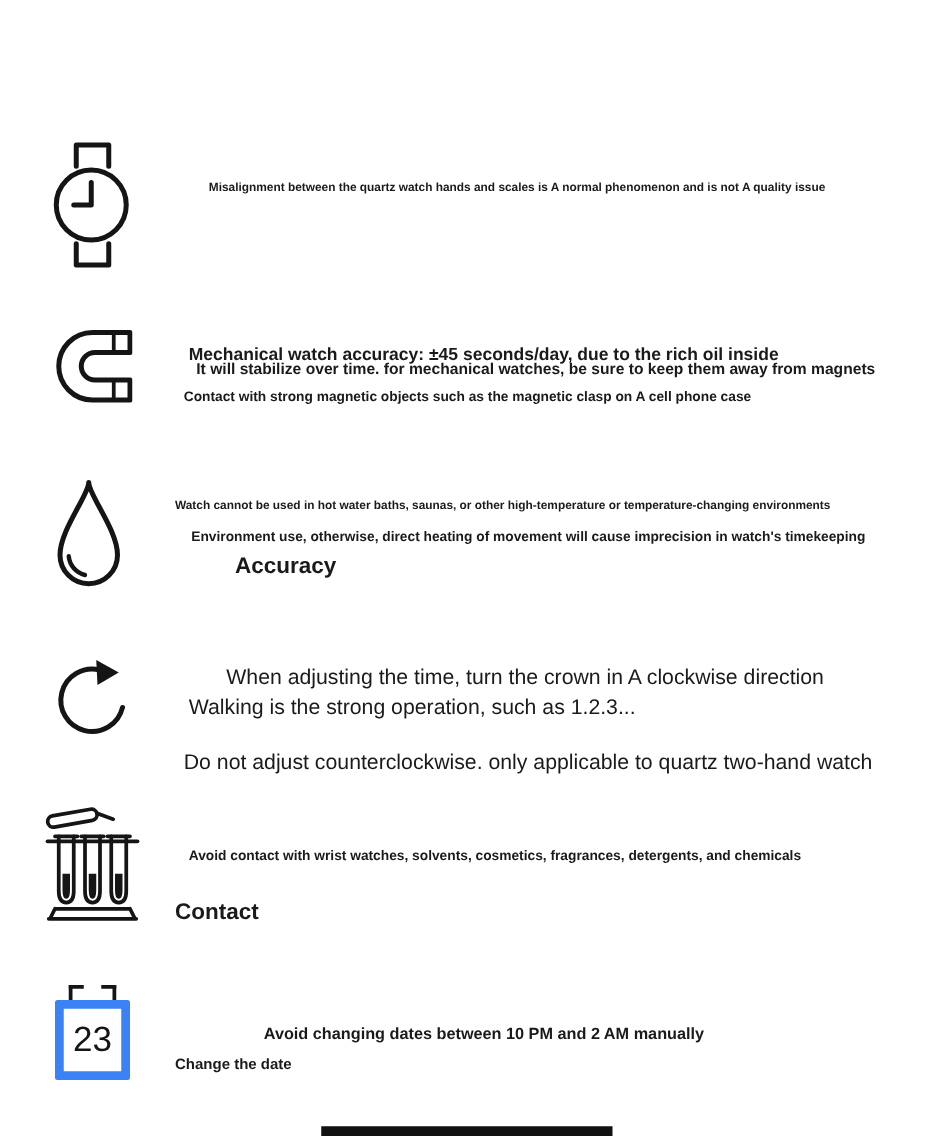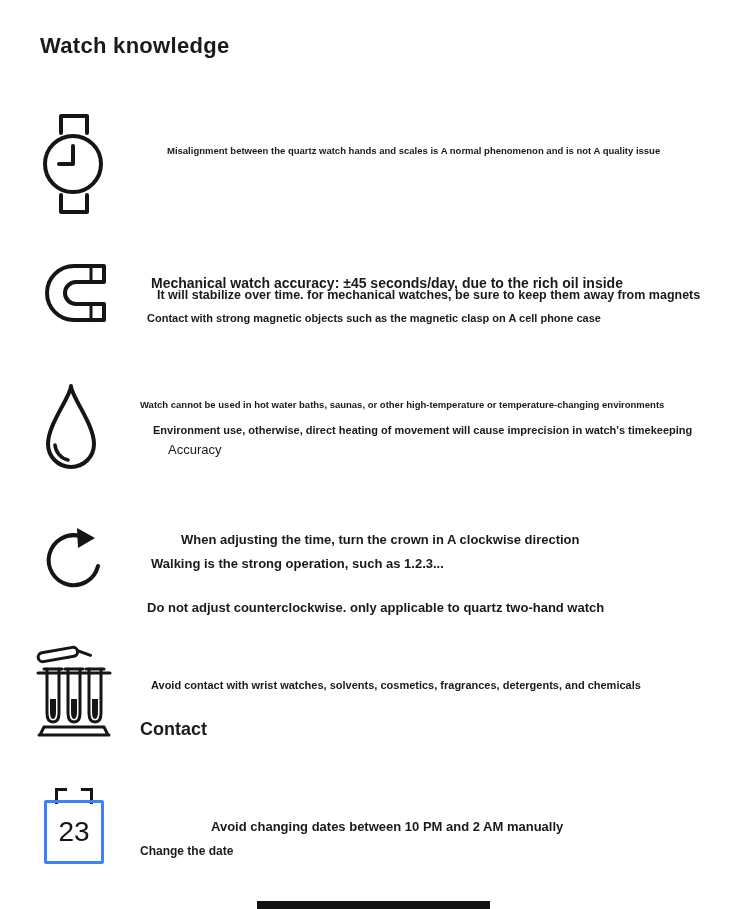--- a/index.html
+++ b/index.html
@@ -5,44 +5,43 @@
   * { margin:0; padding:0; box-sizing:border-box; }
   html,body { background:#ffffff; }
   body { font-family:"Liberation Sans", sans-serif; color:#1a1a1a; }
   .canvas { position:relative; width:750px; height:909px; background:#ffffff; overflow:hidden; }
   .abs { position:absolute; white-space:nowrap; }
   .title  { font-size:22px; font-weight:700; letter-spacing:.3px; }
   .t-tiny { font-size:9.5px;  font-weight:700; }
   .t-small{ font-size:11px; font-weight:700; }
   .t-med  { font-size:12.5px; font-weight:700; }
   .t-lg   { font-size:14px;   font-weight:700; }
-  .t-crown{ font-size:13px; font-weight:700; }
-  .t-h    { font-size:13px;   font-weight:400; }
+  .t-crown{ font-size:17px; font-weight:400; }
+  .t-h    { font-size:18px;   font-weight:700;margin-left:20px; }
   .t-h2   { font-size:18px;   font-weight:700; }
   svg { display:block; }
   .st  { stroke:#151515; stroke-width:4; fill:none; stroke-linecap:round; stroke-linejoin:round; }
   .st2 { stroke:#151515; stroke-width:3.5; fill:none; stroke-linecap:round; }
   .st3 { stroke:#151515; stroke-width:3; fill:none; stroke-linecap:round; stroke-linejoin:round; }
   .fl  { fill:#151515; stroke:none; }
   .fl2 { fill:#151515; stroke:none; }
   .cal { width:60px; height:78px; }
   .hook{ position:absolute; top:0; width:3px; height:16px; background:#151515; }
   .hook::before{ content:""; position:absolute; top:0; left:0; width:12px; height:3px; background:#151515; }
   .hook-r::before{ left:auto; right:0; }
-  .cal-body{ position:absolute; top:12px; left:0; width:60px; height:64px; border:3px solid #3b82f6; border-radius:2px;
+  .cal-body{ position:absolute; top:12px; left:0; width:60px; height:64px; border:7px solid #3b82f6; border-radius:2px;
              display:flex; align-items:center; justify-content:center; }
   .cal-num{ font-size:28px; font-weight:400; color:#151515; }
   .bottom-bar{ background:#111111; }
 </style>
 </head>
 <body>
 
 <div class="canvas">
 
-  <h1 class="abs title" style="left:40px; top:33px;">Watch knowledge</h1>
 
   <div class="abs" style="left:42px; top:112px;">
     <svg width="62" height="104" viewBox="0 0 62 104">
       <path class="st" d="M19 21 V4 H45 V21"></path>
       <circle class="st" cx="31" cy="52" r="28"></circle>
       <path class="st" d="M31 34 V52 H17"></path>
       <path class="st" d="M19 83 V100 H45 V83"></path>
     </svg>
   </div>
   <p class="abs t-tiny" style="left:167px; top:145px;">Misalignment between the quartz watch hands and scales is A normal phenomenon and is not A quality issue</p>

